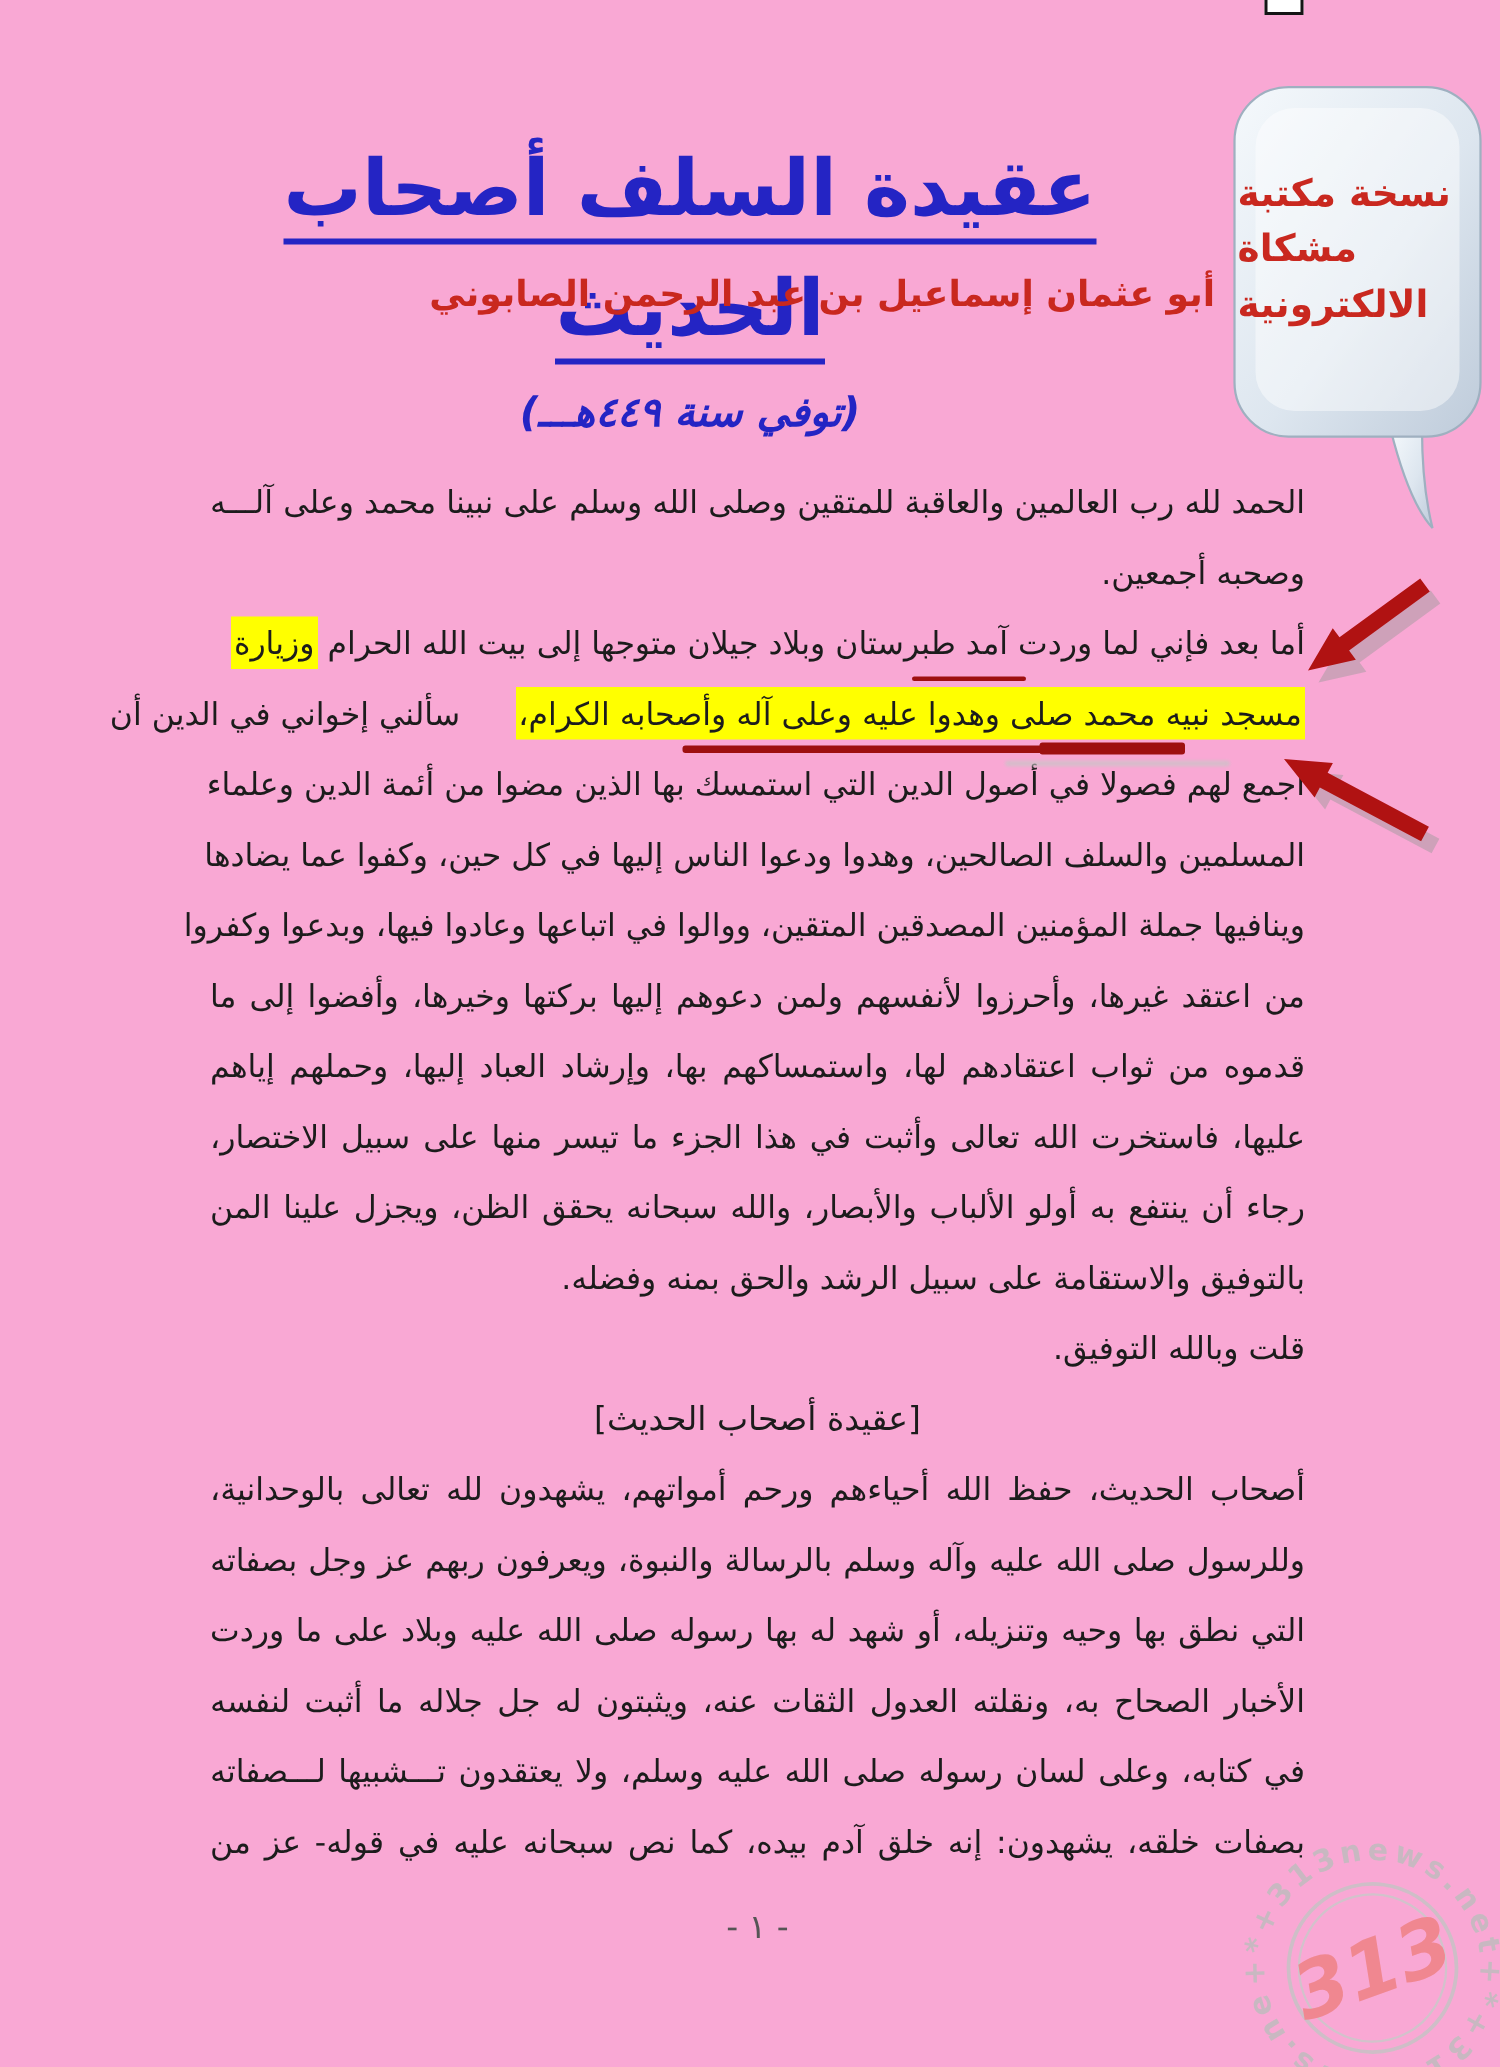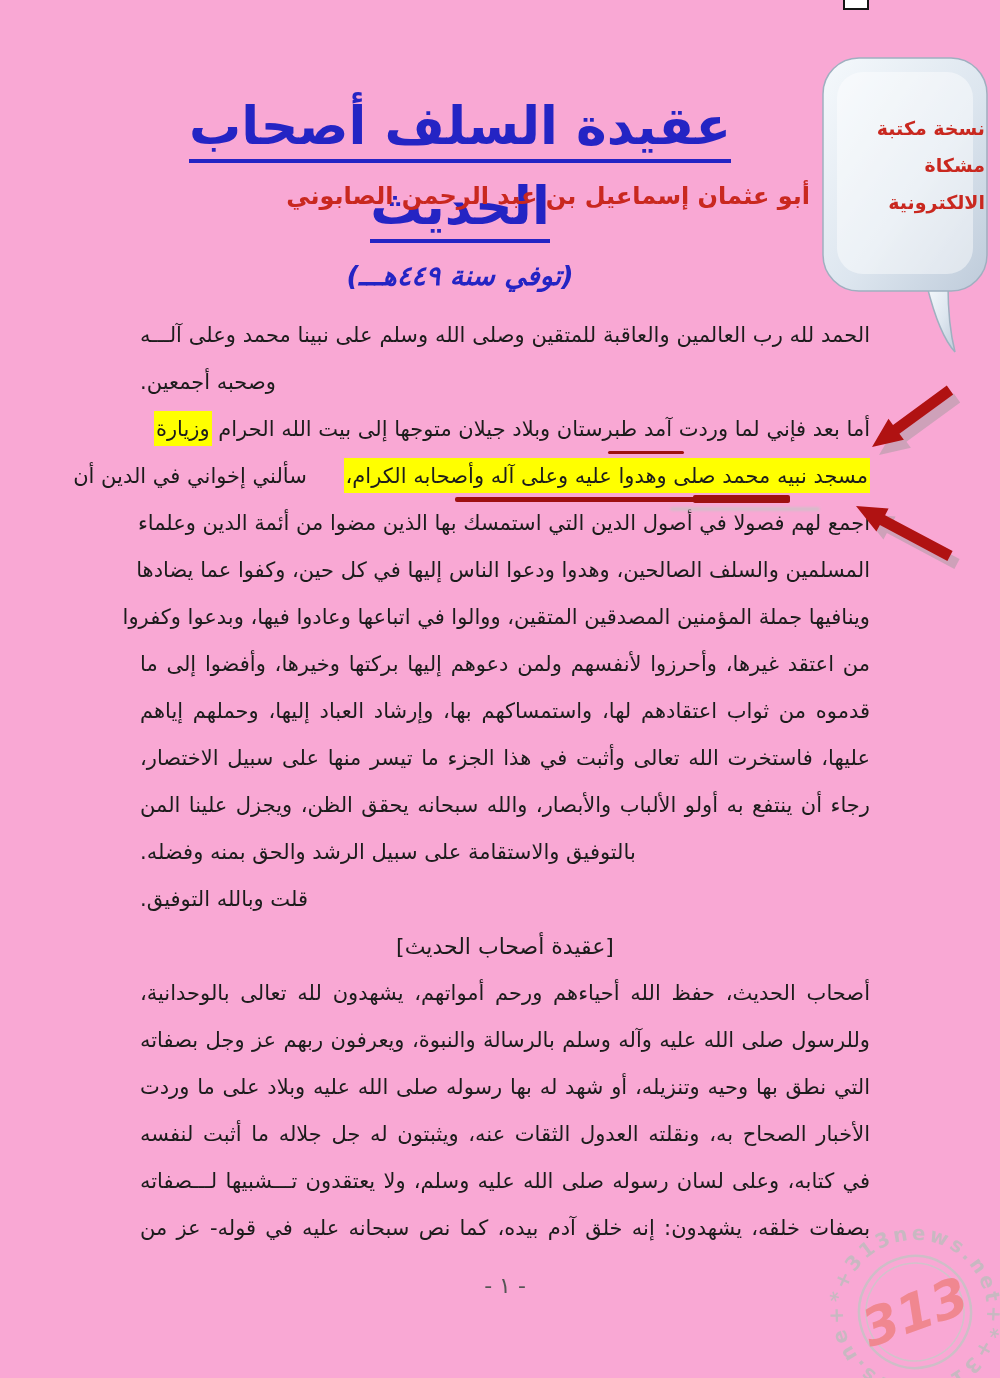--- a/index.html
+++ b/index.html
@@ -18,28 +18,28 @@
     border:2.5px solid #151515; background:#fff;}
   
   .hdr{position:absolute; left:110px; width:700px; text-align:center; direction:rtl;}
   .hdr-title{top:86px; font-size:52px; line-height:80px; font-weight:bold; color:var(--title_blue);}
   .hdr-title span{border-bottom:4px solid var(--title_blue); padding-bottom:3px;}
   .hdr-author{top:176px; font-size:24px; line-height:40px; font-weight:bold; color:var(--accent_red);text-align:right;}
   .hdr-death{top:256px; font-size:27px; line-height:40px; font-weight:bold; color:var(--title_blue);font-style:italic;}
   
   .callout{position:absolute; left:815px; top:48px; width:180px; height:310px;}
   .callout svg{position:absolute; left:0; top:0;}
-  .callout-text{position:absolute; left:10px; top:62px; width:160px; text-align:right;
-    direction:rtl; font-weight:bold; font-size:19px; color:var(--accent_red); line-height:37px;}
+  .callout-text{position:absolute; left:10px; top:62px; width:160px; text-align:left;
+    direction:rtl; font-weight:bold; font-size:25px; color:var(--accent_red); line-height:37px;}
   
   .body-text{position:absolute; left:140px; top:312px; width:730px; direction:rtl;
     font-size:21px; color:var(--body_ink);}
   .line{height:47px; line-height:47px; white-space:nowrap;}
   .align-justify{text-align:justify; text-align-last:justify;}
-  .align-start{text-align:left;}
+  .align-start{text-align:right;}
   .align-center{text-align:center; font-size:22px;}
   .hl{background:var(--highlight_yellow); padding:6px 2px 5px 2px;margin-left:30px;}
   
   .redline{position:absolute; background:var(--underline_red); border-radius:2px;}
   .redline-shadow{position:absolute; background:#c6c6c6; opacity:.65; border-radius:2px; filter:blur(1px);}
   
   .arrows{position:absolute; left:820px; top:375px;}
   
   .watermark{position:absolute; left:815px; top:1212px; opacity:.8;}
   

